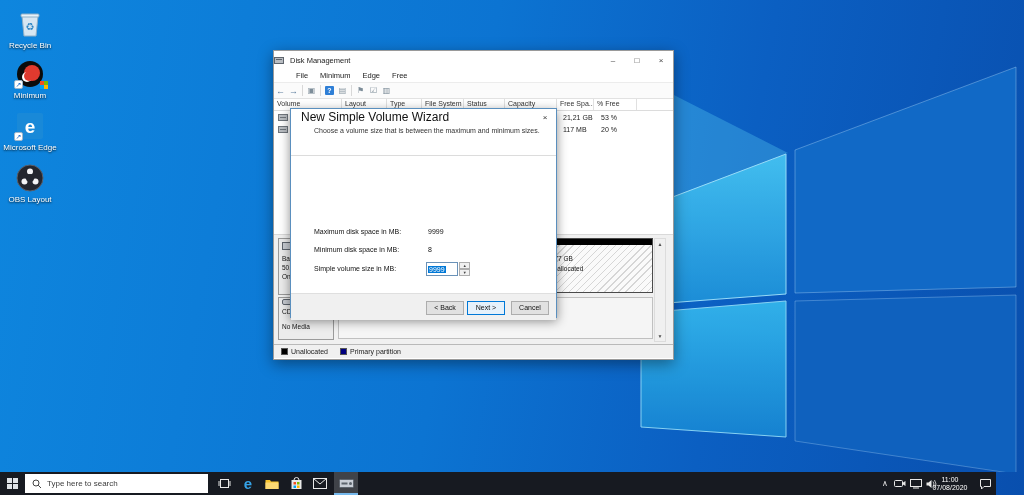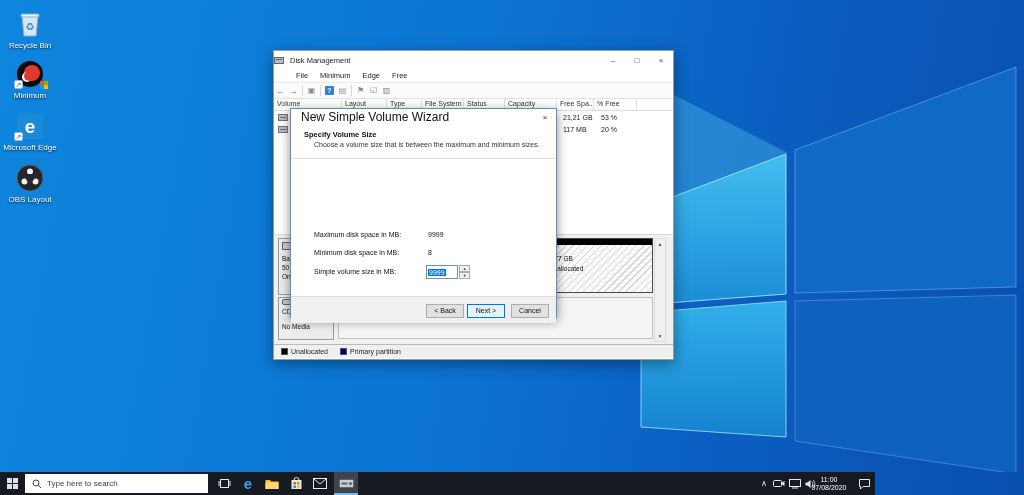--- a/index.html
+++ b/index.html
@@ -93,21 +93,21 @@
   #wz-updown span { flex:1; background:#f0f0f0; border:1px solid #adadad; font-size:4px; line-height:5px;
                     text-align:center; color:#444; }
   #wz-footer { position:relative; height:27px; background:#f0f0f0; border-top:1px solid #dfdfdf; }
   .wz-btn { position:absolute; top:7px; width:38px; height:14px; background:#e1e1e1;
             border:1px solid #adadad; font-size:7px; text-align:center; line-height:12px; color:#111; }
   #btn-back { left:135px; }
   #btn-next { left:176px; background:#e5f1fb; border-color:#0078d7; }
   #btn-cancel { left:220px; }
 
   
-  #taskbar { left:0; top:472px; width:875px; height:23px; background:#171a21; z-index:30; }
+  #taskbar { left:0; top:472px; width:996px; height:23px; background:#171a21; z-index:30; }
   #start { position:absolute; left:0; top:0; width:24px; height:23px; display:flex;
            align-items:center; justify-content:center; }
   .winlogo { display:grid; grid-template-columns:5px 5px; grid-gap:1px; }
   .winlogo i { width:5px; height:5px; background:#dfe3e8; }
   #searchbox { position:absolute; left:25px; top:2px; width:183px; height:19px; background:#fff;
                display:flex; align-items:center; }
   #searchbox svg { margin:0 5px 0 7px; }
   #search-input { border:none; outline:none; flex:1; font-size:8px; color:#222; height:15px;
                   font-family:"Liberation Sans","DejaVu Sans",sans-serif; background:transparent; }
   #search-input::placeholder { color:#3c3c3c; }
@@ -293,21 +293,20 @@
     <span>Primary partition</span>
   </div>
 </div>
 
 <div id="wz" class="abs">
   <div id="wz-titlebar">
     <span id="wz-title">New Simple Volume Wizard</span>
     <span id="wz-close">×</span>
   </div>
   <div id="wz-head">
-    <div id="wz-heading">Specify Volume Size</div>
     <div id="wz-sub">Choose a volume size that is between the maximum and minimum sizes.</div>
   </div>
   <div id="wz-body">
     <span class="wz-lbl" style="top:72px">Maximum disk space in MB:</span>
     <span class="wz-val" style="top:72px">9999</span>
     <span class="wz-lbl" style="top:90px">Minimum disk space in MB:</span>
     <span class="wz-val" style="top:90px">8</span>
     <span class="wz-lbl" style="top:109px">Simple volume size in MB:</span>
     <div id="wz-spin">
       <div id="wz-field">

